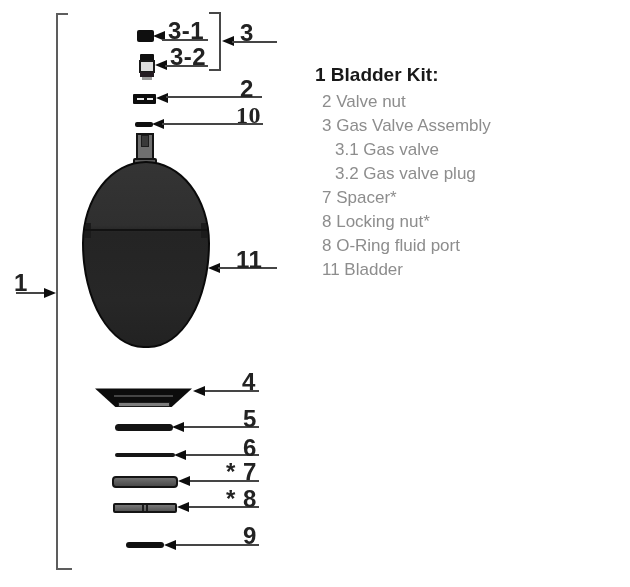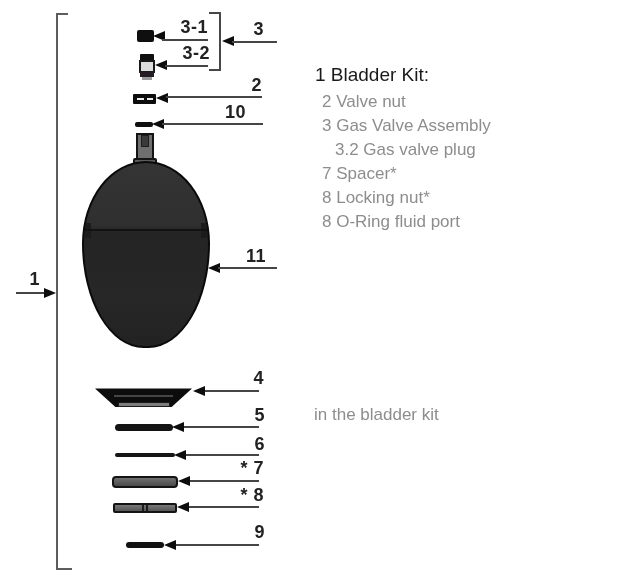--- a/index.html
+++ b/index.html
@@ -1,22 +1,22 @@
 <!DOCTYPE html>
 <html><head>
 <meta charset="utf-8">
 <style>
   html,body{margin:0;padding:0;background:#fff;}
   .stage{position:relative;width:630px;height:587px;background:#ffffff;overflow:hidden;
          font-family:"Liberation Sans", sans-serif;}
   
   .abs{position:absolute;}
   .cline{position:absolute;height:2px;background:#454545;}
-  .clabel{position:absolute;font-size:18px;font-weight:700;color:#222;letter-spacing:0.5px;
-          text-align:right;white-space:nowrap;}
+  .clabel{position:absolute;font-size:24px;font-weight:700;color:#222;letter-spacing:0.5px;
+          text-align:left;white-space:nowrap;}
   .arrow-left{position:absolute;width:0;height:0;
               border-top:5px solid transparent;border-bottom:5px solid transparent;
               border-right:12px solid #0d0d0d;}
   .arrow-right{position:absolute;width:0;height:0;
                border-top:5px solid transparent;border-bottom:5px solid transparent;
                border-left:12px solid #0d0d0d;}
   .bracket{position:absolute;background:#5d5d5d;}
   
   .part{position:absolute;}
   .p31{left:137px;top:30px;width:17px;height:12px;background:#0f0f0f;border-radius:2px;}
@@ -47,21 +47,21 @@
   .p6{left:115px;top:453px;width:60px;height:4px;background:#161616;border-radius:2px;}
   .p7{left:112px;top:476px;width:66px;height:12px;border:2px solid #141414;box-sizing:border-box;
       border-radius:4px;background:linear-gradient(#707070,#4a4a4a);}
   .p8{left:113px;top:503px;width:64px;height:10px;border:2px solid #141414;box-sizing:border-box;
       border-radius:2px;background:linear-gradient(#787878,#555);}
   .p8v1{position:absolute;left:27px;top:0;width:2px;height:100%;background:#1d1d1d;}
   .p8v2{position:absolute;left:31px;top:0;width:2px;height:100%;background:#1d1d1d;}
   .p9{left:126px;top:542px;width:38px;height:6px;background:#101010;border-radius:3px;}
   
   .title{position:absolute;left:316px;top:14px;font-size:26px;font-weight:700;color:#191919;letter-spacing:-0.3px;}
-  .kit-heading{position:absolute;left:315px;top:64px;font-size:19px;font-weight:400;color:#191919;}
+  .kit-heading{position:absolute;left:315px;top:64px;font-size:19px;font-weight:700;color:#191919;}
   .items{position:absolute;left:322px;top:90px;font-size:17px;color:#8d8d8d;line-height:24px;}
   .item{white-space:nowrap;}
   .item.indent{padding-left:13px;}
   .note{position:absolute;left:314px;top:402px;font-size:17px;color:#8d8d8d;line-height:25px;}
 </style>
 </head>
 <body>
 
 <div class="stage">
 
@@ -99,21 +99,21 @@
     <div class="part p2"></div>
     <div class="part p2m1"></div>
     <div class="part p2m2"></div>
     <div class="arrow-left" style="left:156px;top:93px;"></div>
     <div class="cline" style="left:166px;top:96px;width:96px;"></div>
     <div class="clabel" style="left:240px;top:75px;width:22px;">2</div>
 
     <div class="part p10"></div>
     <div class="arrow-left" style="left:152px;top:119px;"></div>
     <div class="cline" style="left:162px;top:123px;width:101px;"></div>
-    <div class="clabel" style="left:216px;top:102px;width:30px;">10</div>
+    <div class="clabel" style="left:236px;top:102px;width:30px;font-family:Liberation Serif, serif;">10</div>
 
     <div class="part stem"></div>
     <div class="part stemslot"></div>
     <div class="part stemflange"></div>
     <div class="part bladder">
       <div class="seamtab-l"></div>
       <div class="seamtab-r"></div>
       <div class="seam"></div>
     </div>
     <div class="arrow-left" style="left:208px;top:263px;"></div>
@@ -156,23 +156,24 @@
     <div class="arrow-left" style="left:164px;top:540px;"></div>
     <div class="cline" style="left:176px;top:544px;width:83px;"></div>
     <div class="clabel" style="left:243px;top:522px;width:22px;">9</div>
   </div>
 
   <div class="kit-heading">1 Bladder Kit:</div>
 
   <div class="items">
     <div class="item">2 Valve nut</div>
     <div class="item">3 Gas Valve Assembly</div>
+    <div class="item indent">3.1 Gas valve</div>
     <div class="item indent">3.2 Gas valve plug</div>
     <div class="item">7 Spacer*</div>
     <div class="item">8 Locking nut*</div>
     <div class="item">8 O-Ring fluid port</div>
+    <div class="item">11 Bladder</div>
   </div>
 
   <div class="note">
-    <div>in the bladder kit</div>
   </div>
 
 </div>
 
 </body></html>

